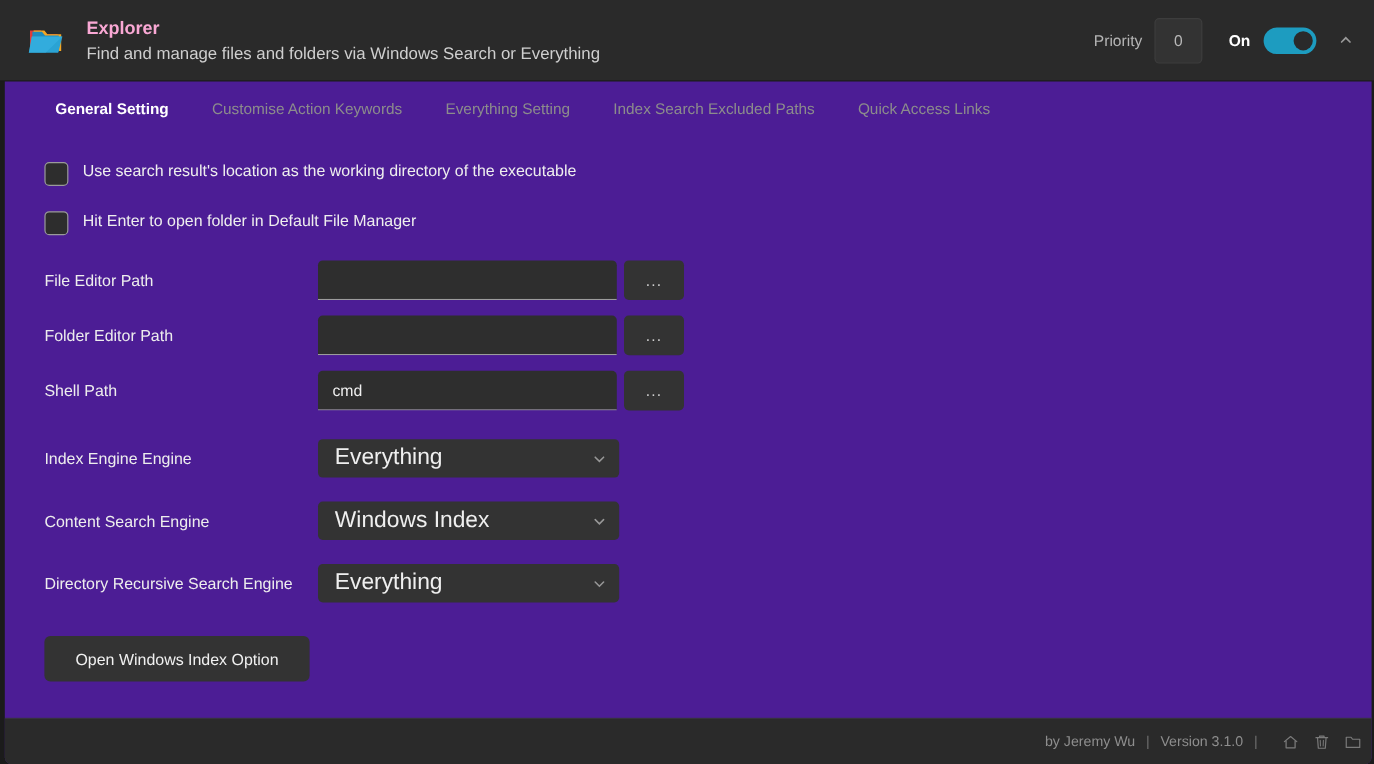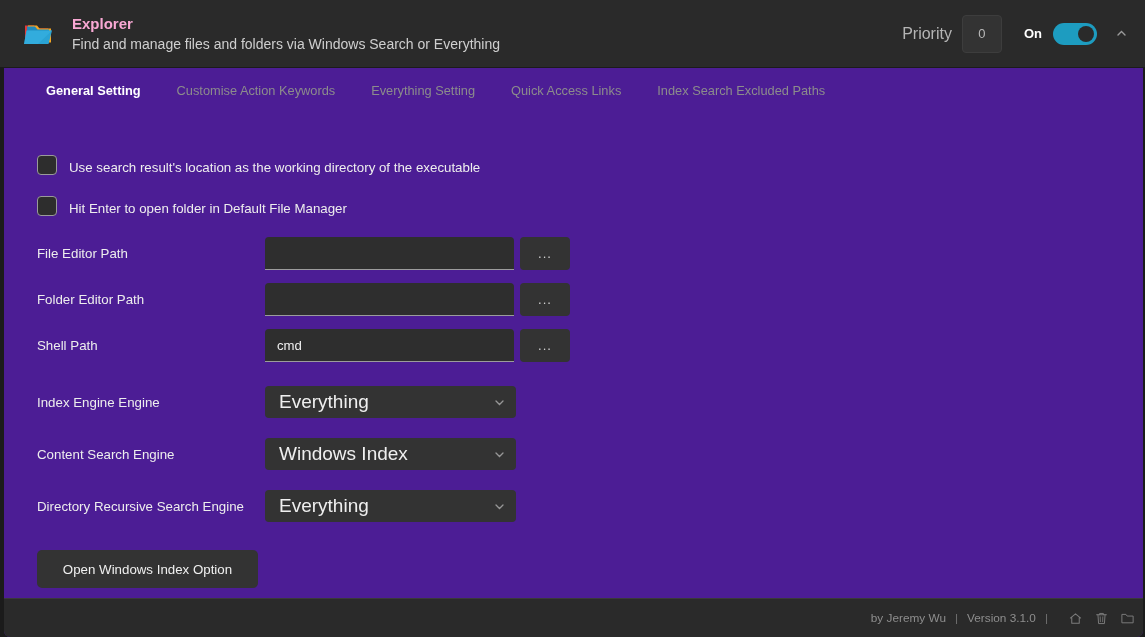--- a/index.html
+++ b/index.html
@@ -58,21 +58,21 @@
   }
 
   .header-right {
     display: flex;
     align-items: center;
     flex: 0 0 auto;
     gap: 0;
   }
 
   .priority-label {
-    font-size: 16px;
+    font-size: 13px;
     color: #b5b5b5;
     margin-right: 10px;
   }
 
   .priority-box {
     width: 40px;
     height: 38px;
     background: #333333;
     border: 1px solid #3d3d3d;
     border-radius: 4px;
@@ -163,23 +163,22 @@
 
   
   .content {
     flex: 1 1 auto;
     padding: 22px 0 0 33px;
     min-height: 0;
   }
 
   .check-row {
     display: flex;
-    align-items: flex-end;
+    align-items: flex-start;
     margin-bottom: 21px;
-    margin-top: 20px;
   }
 
   .checkbox {
     width: 20px;
     height: 20px;
     border: 1.6px solid #9a9a9a;
     border-radius: 4px;
     background: #2d2d2d;
     flex: 0 0 auto;
     margin-right: 12px;
@@ -362,22 +361,22 @@
   </div>
 
   <div class="header-divider"></div>
 
   <div class="body-area">
 
     <div class="tabs">
       <div class="tab active">General Setting</div>
       <div class="tab">Customise Action Keywords</div>
       <div class="tab">Everything Setting</div>
+      <div class="tab">Index Search Excluded Paths</div>
       <div class="tab">Quick Access Links</div>
-      <div class="tab">Index Search Excluded Paths</div>
     </div>
 
     <div class="content">
 
       <div class="check-row">
         <div class="checkbox"></div>
         <span class="check-label">Use search result's location as the working directory of the executable</span>
       </div>
 
       <div class="check-row">

